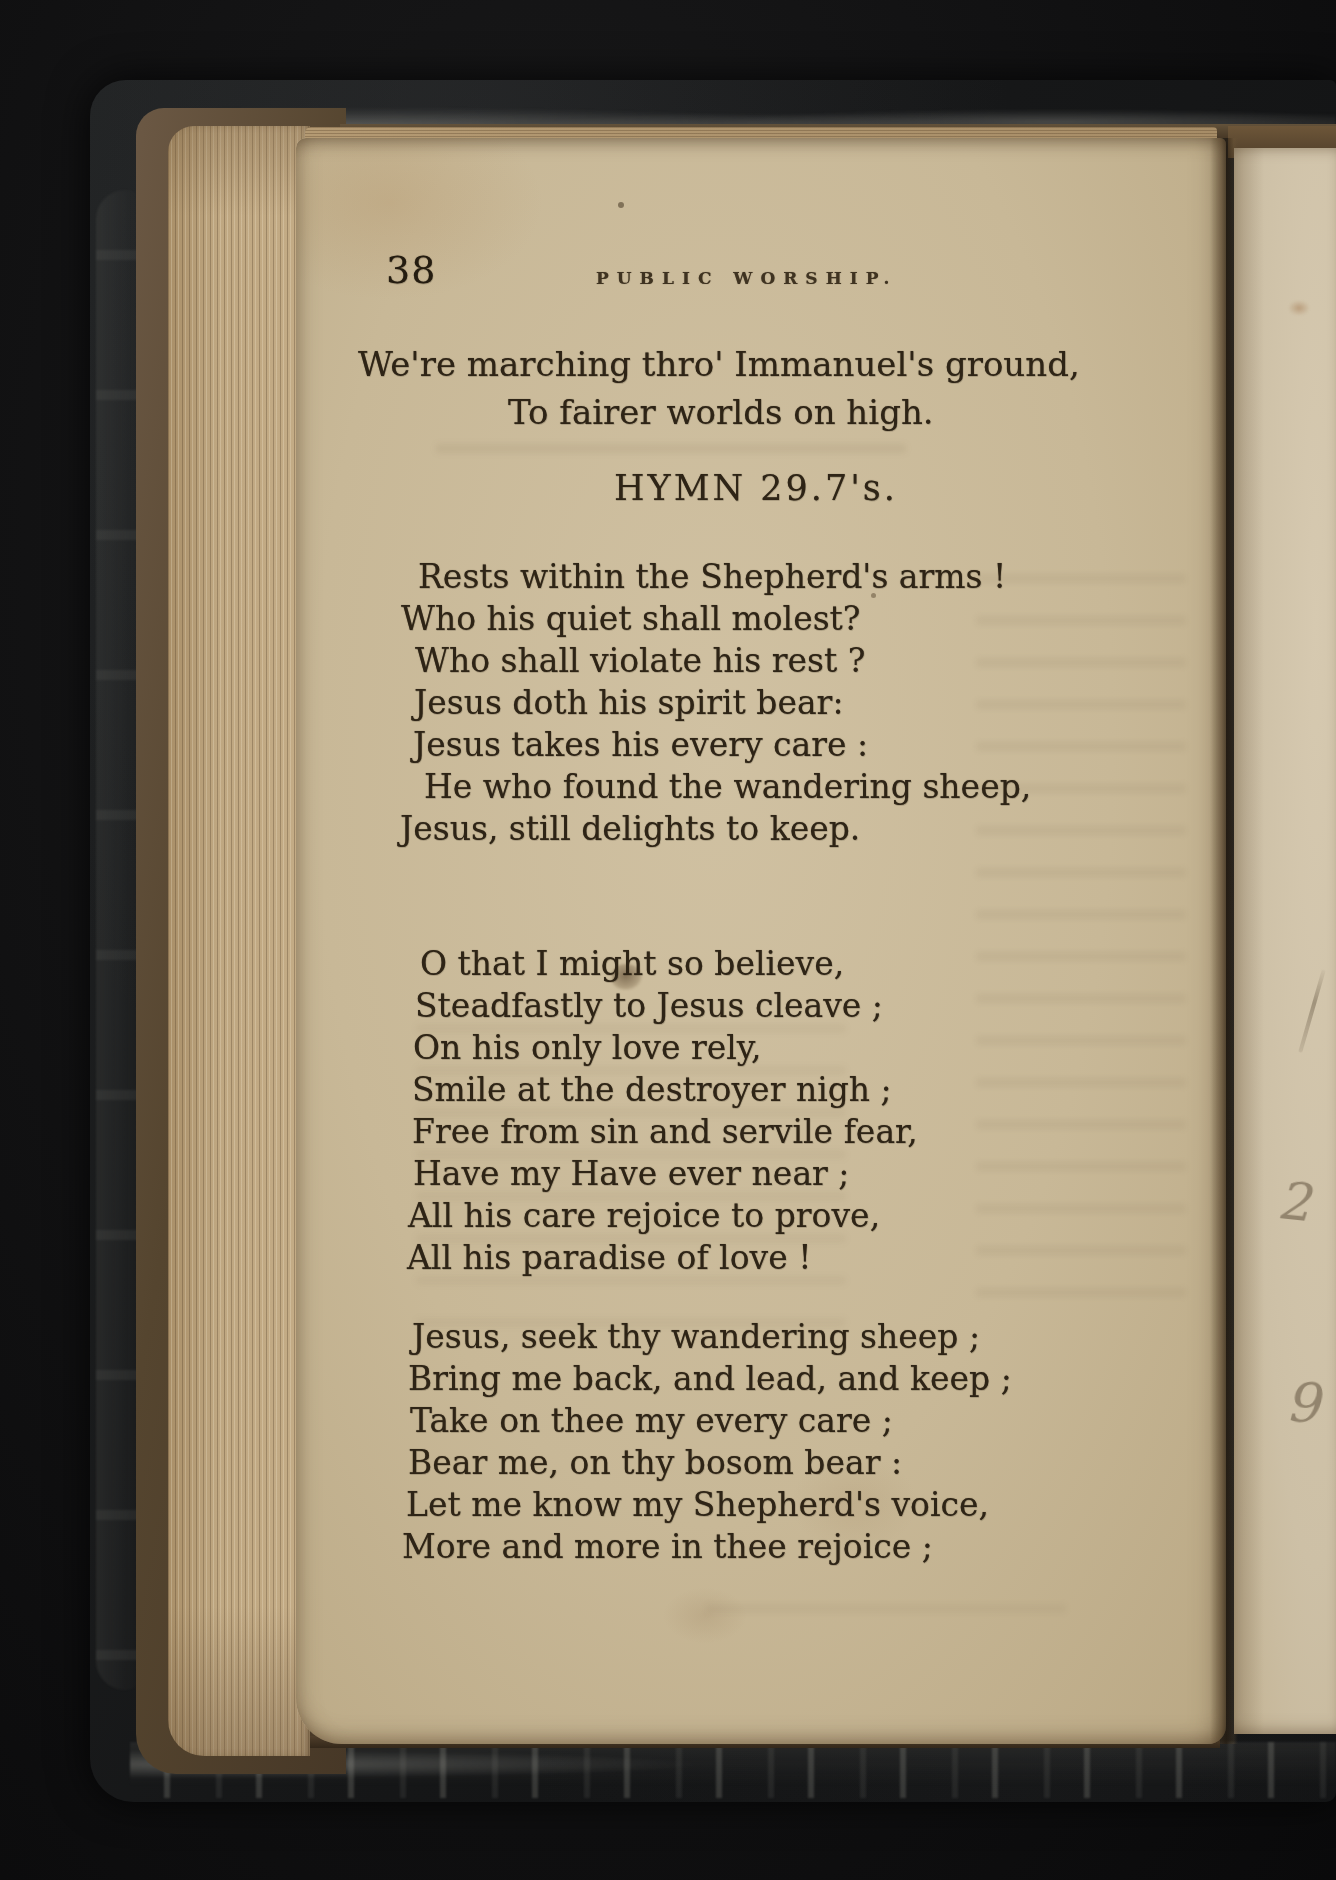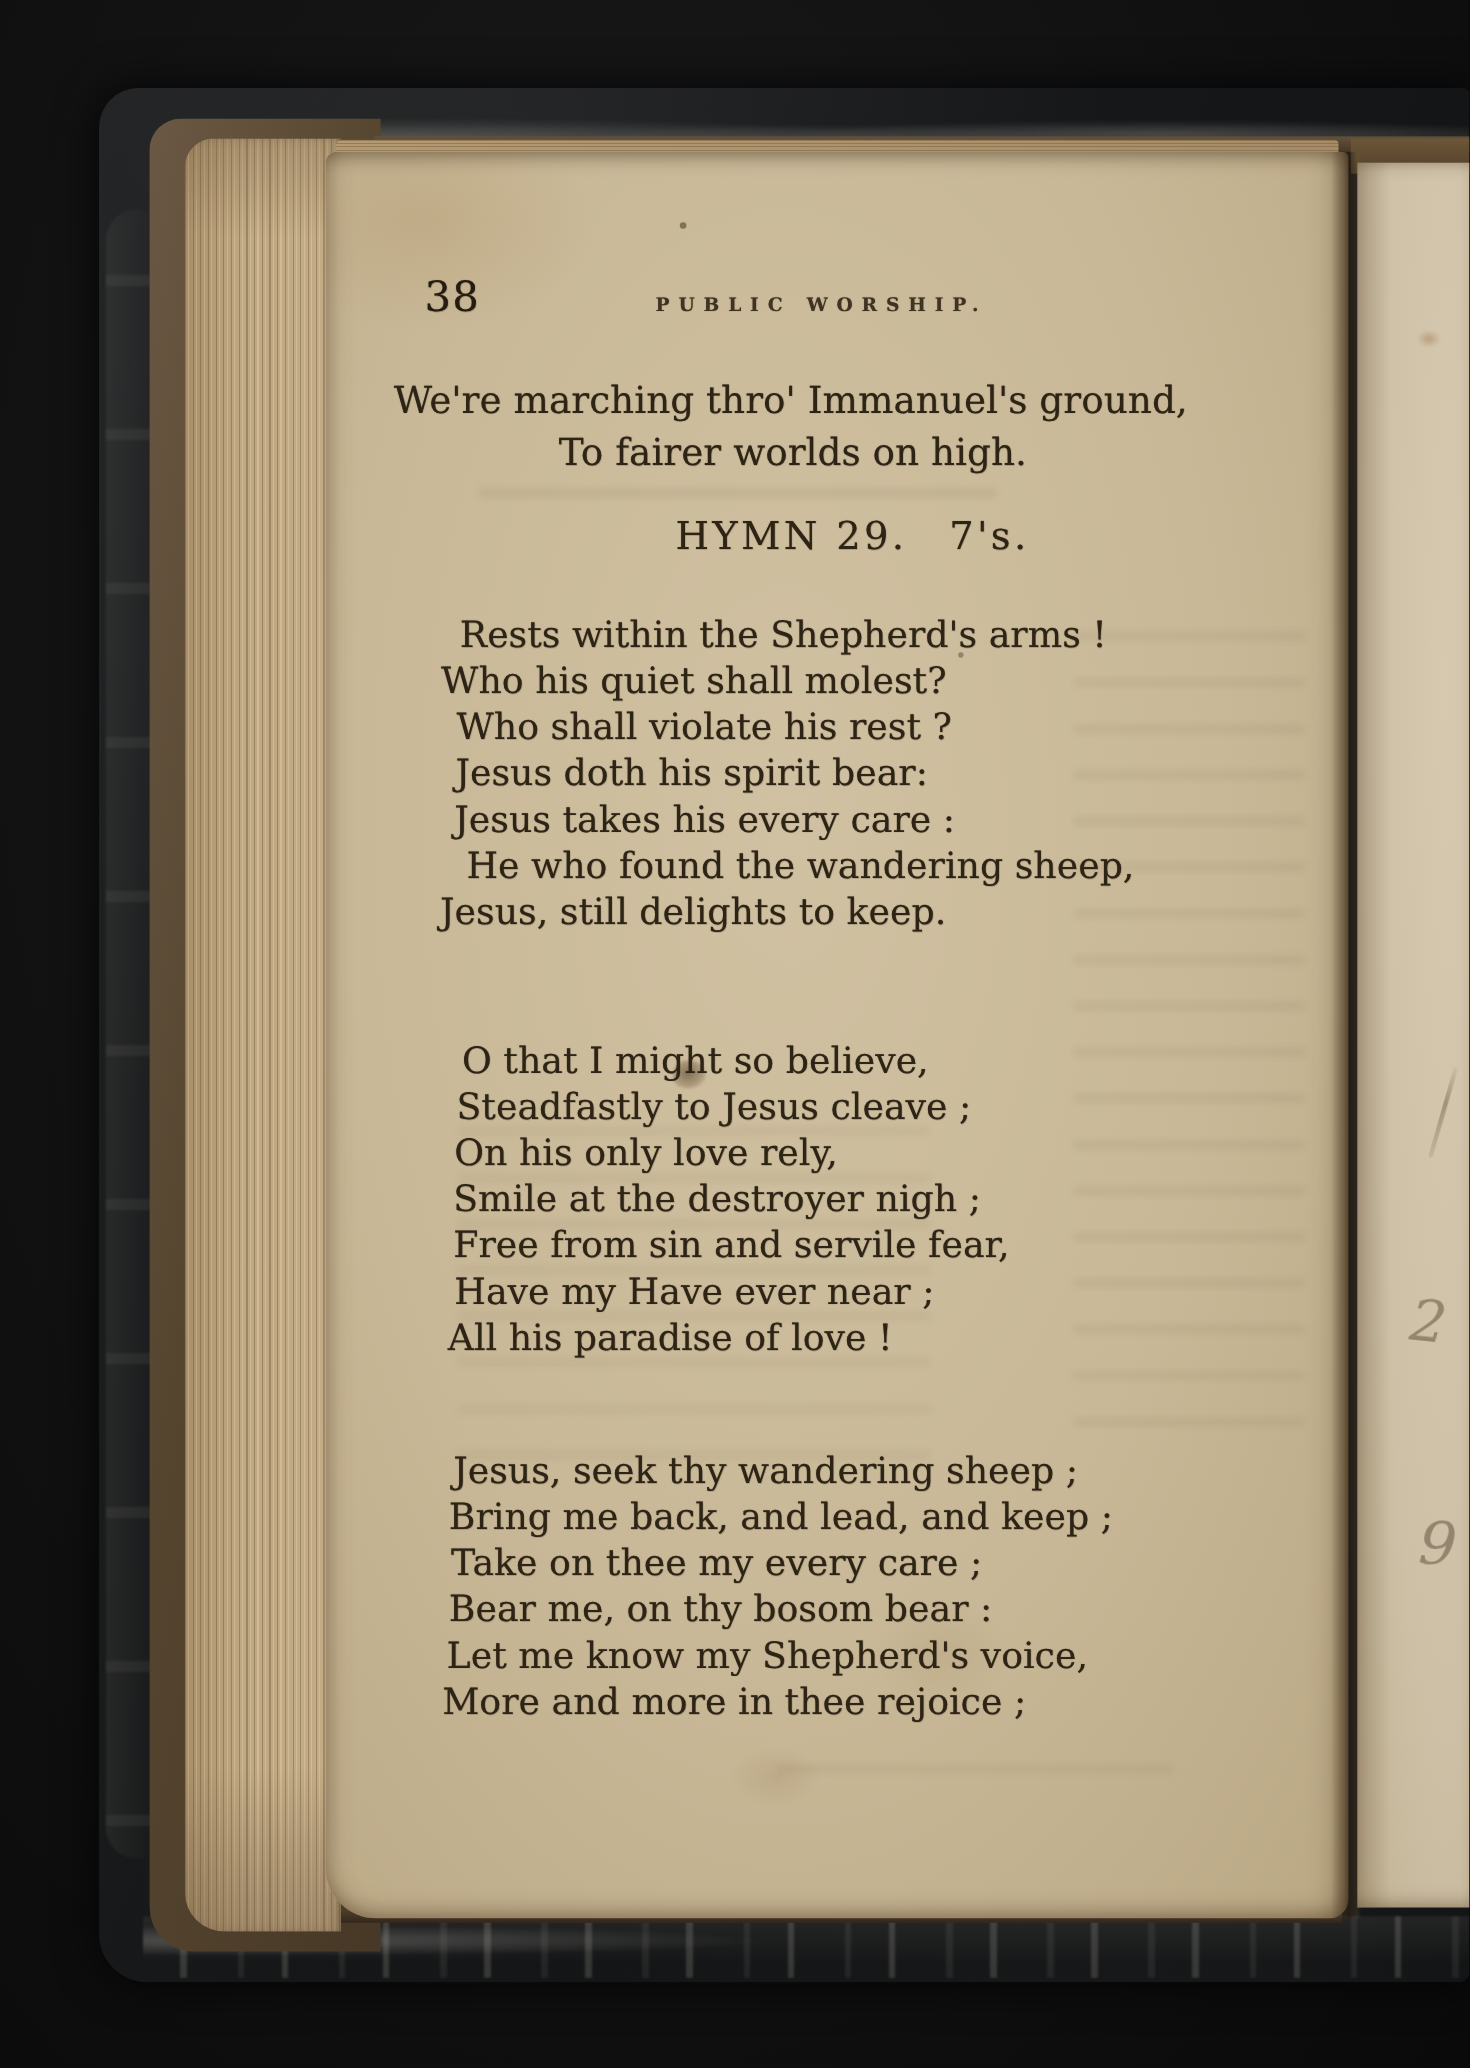--- a/index.html
+++ b/index.html
@@ -112,21 +112,21 @@
   .speck2{left:575px;top:455px;width:5px;height:5px;border-radius:50%;background:rgba(80,62,40,.45);filter:blur(.5px);}
   
   .ink{color:#2e2416;text-shadow:0 0 1px rgba(46,36,22,.55),.6px .8px 0 rgba(46,36,22,.14);}
   .page-number{left:90px;top:110px;font-size:38px;font-weight:normal;letter-spacing:1px;color:#241c10;}
   .running-header{
     left:300px;top:130px;font-size:17px;font-weight:bold;letter-spacing:8px;
     color:#3f3321;text-shadow:0 0 1px rgba(63,51,33,.6);
   }
   .epigraph-1{left:62px;top:206px;font-size:34px;}
   .epigraph-2{left:212px;top:254px;font-size:34px;}
-  .hymn-heading{left:318px;top:330px;font-size:35px;letter-spacing:3px;display:flex;gap:38px;white-space:nowrap;}
+  .hymn-heading{left:318px;top:330px;font-size:35px;letter-spacing:3px;display:flex;white-space:nowrap;}
   .hymn-heading span{position:static;}
   .stanza{left:104px;font-size:33px;line-height:42px;}
   .stanza .line{position:relative;display:block;white-space:nowrap;}
   .stanza-1{top:418px;}
   .stanza-2{top:805px;}
   .stanza-3{top:1178px;}
   
   .gutter{
     position:absolute;left:1210px;top:138px;width:28px;height:1606px;
     background:linear-gradient(90deg, transparent 0%, rgba(70,52,30,.45) 40%, rgba(45,33,18,.62) 58%, rgba(110,88,58,.25) 85%, transparent 100%);
@@ -199,20 +199,21 @@
       <div class="line" style="margin-left:0px">Jesus, still delights to keep.</div>
     </div>
 
     <div class="stanza stanza-2 ink">
       <div class="line" style="margin-left:20px">O that I might so believe,</div>
       <div class="line" style="margin-left:15px">Steadfastly to Jesus cleave ;</div>
       <div class="line" style="margin-left:13px">On his only love rely,</div>
       <div class="line" style="margin-left:12px">Smile at the destroyer nigh ;</div>
       <div class="line" style="margin-left:12px">Free from sin and servile fear,</div>
       <div class="line" style="margin-left:13px">Have my Have ever near ;</div>
+      <div class="line" style="margin-left:8px">All his care rejoice to prove,</div>
       <div class="line" style="margin-left:7px">All his paradise of love !</div>
     </div>
 
     <div class="stanza stanza-3 ink">
       <div class="line" style="margin-left:12px">Jesus, seek thy wandering sheep ;</div>
       <div class="line" style="margin-left:8px">Bring me back, and lead, and keep ;</div>
       <div class="line" style="margin-left:10px">Take on thee my every care ;</div>
       <div class="line" style="margin-left:8px">Bear me, on thy bosom bear :</div>
       <div class="line" style="margin-left:6px">Let me know my Shepherd's voice,</div>
       <div class="line" style="margin-left:2px">More and more in thee rejoice ;</div>

